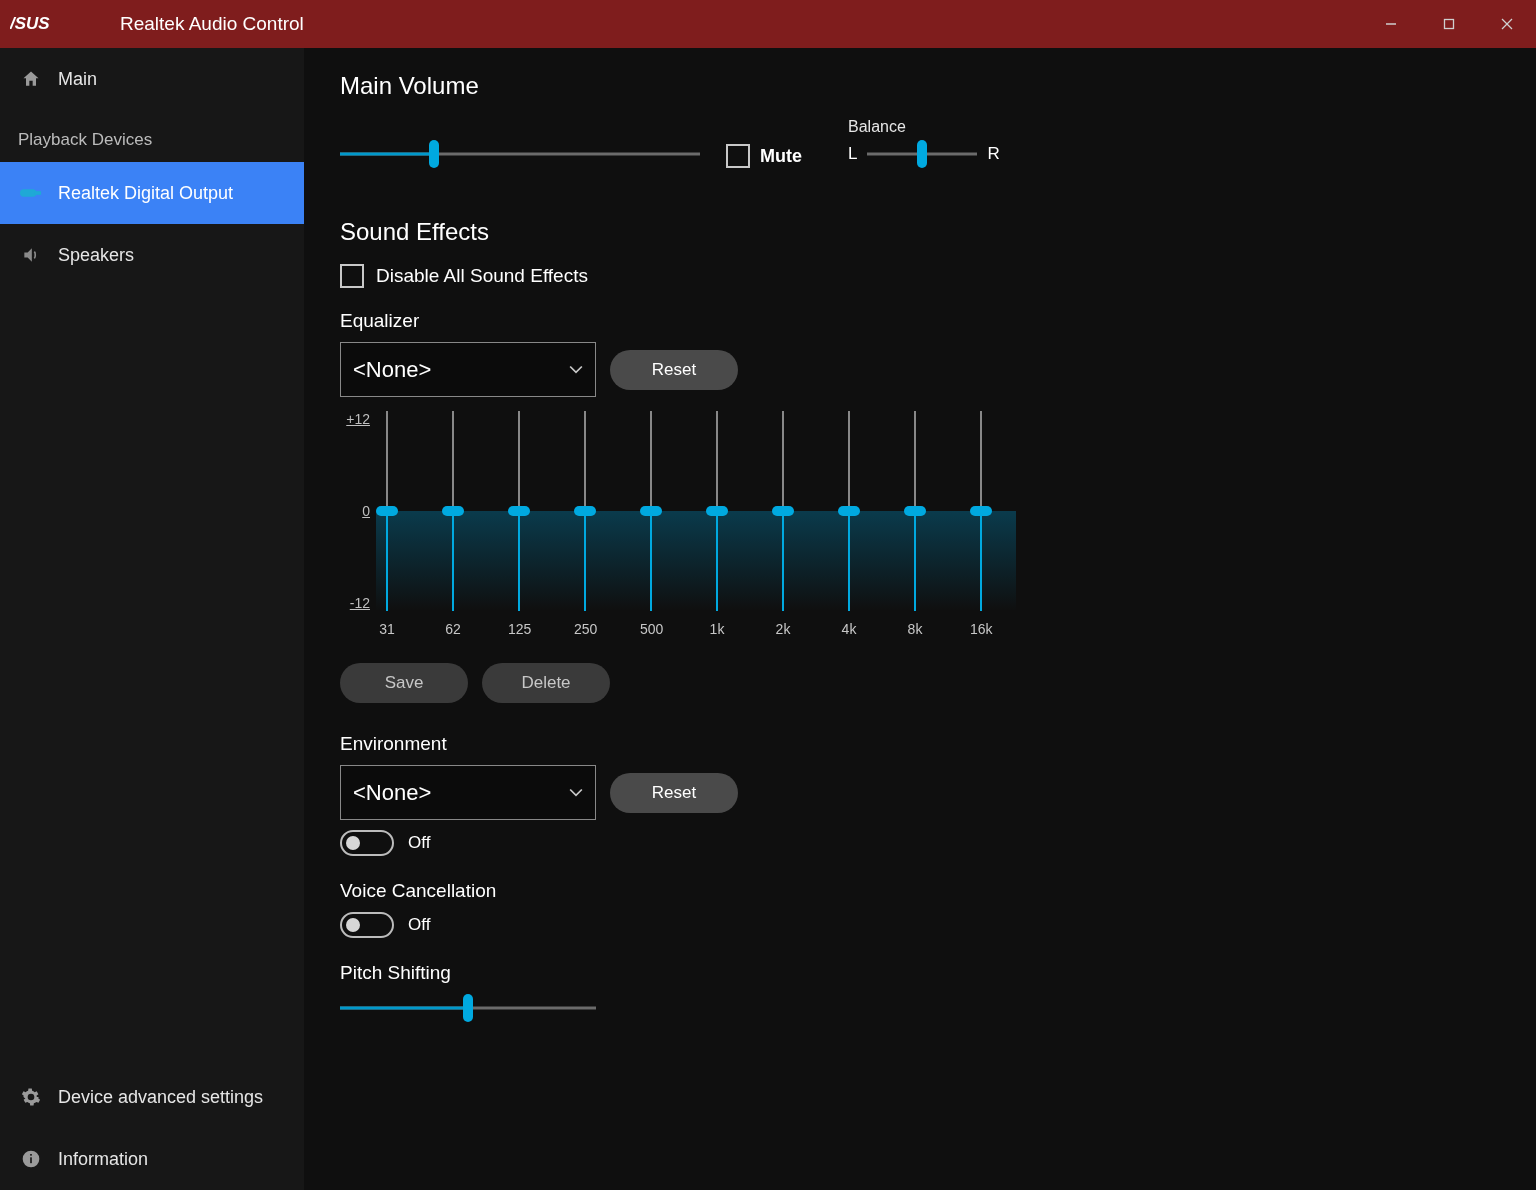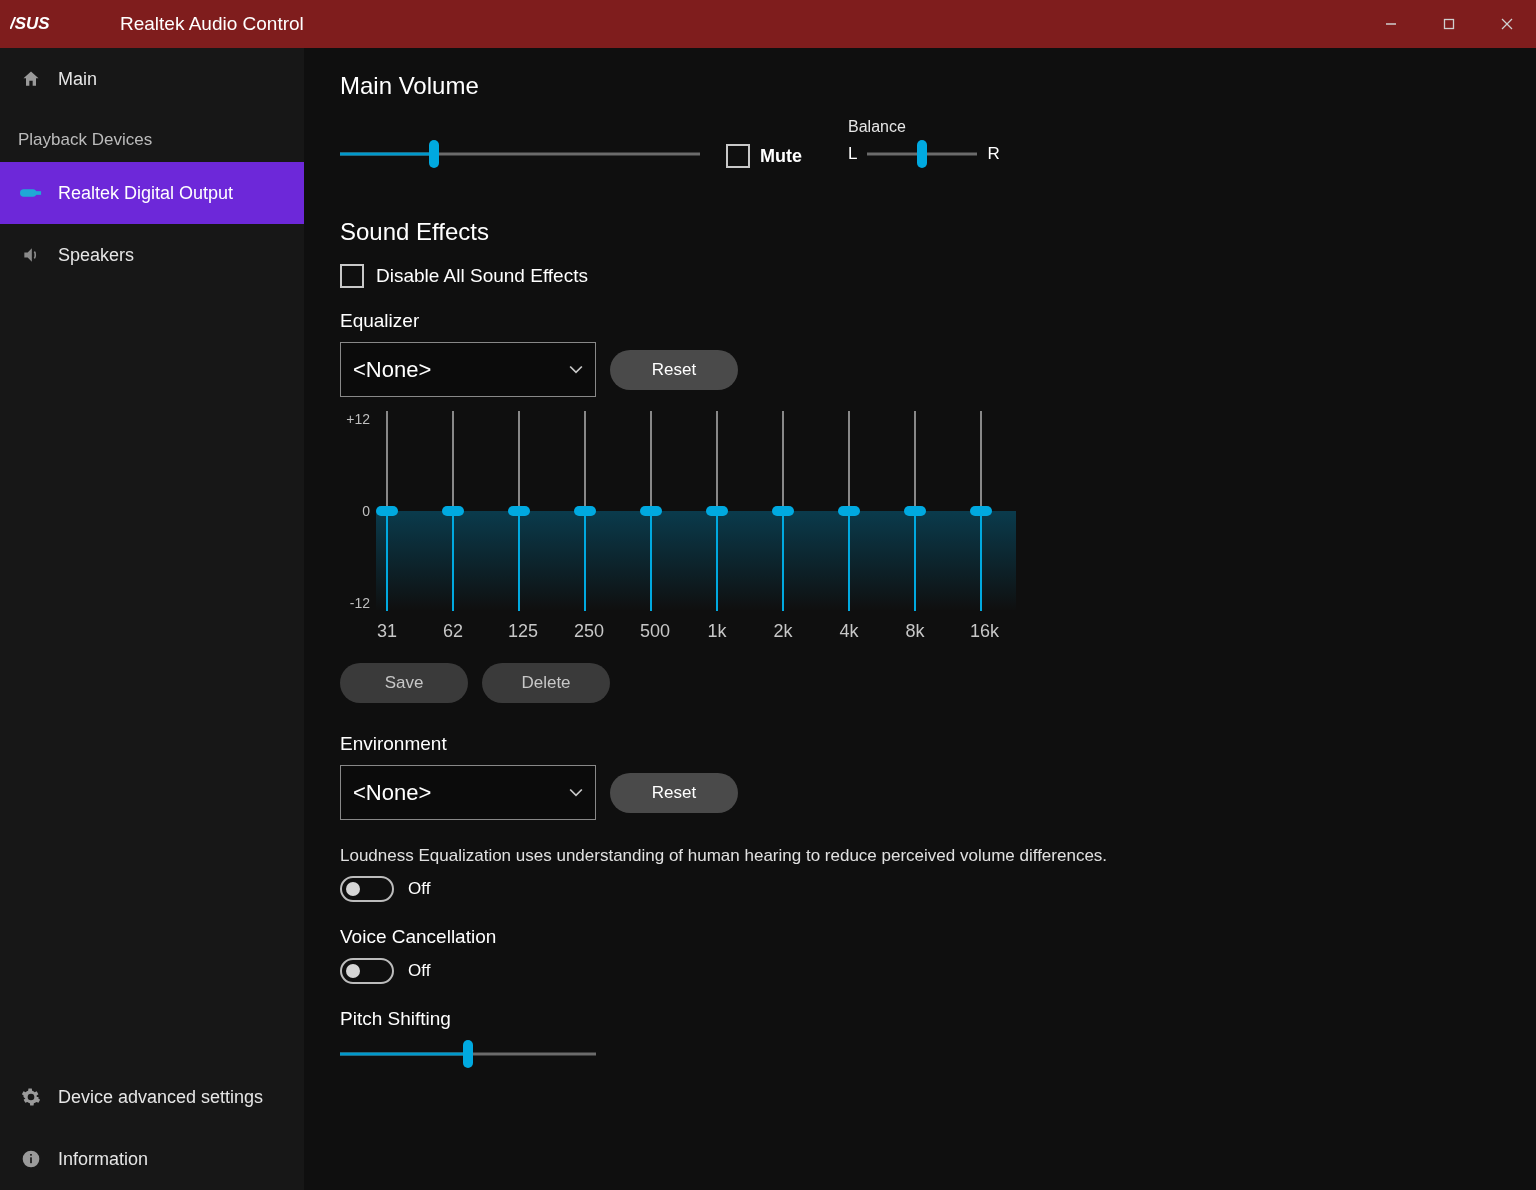--- a/index.html
+++ b/index.html
@@ -6,21 +6,21 @@
 body { background:#0f0f0f; color:#fff; width:1536px; height:1190px; overflow:hidden; }
 .titlebar { height:48px; background:#7f1d1d; display:flex; align-items:center; padding-left:10px; }
 .logo { width:90px; height:26px; display:flex; align-items:center; }
 .logo-svg { fill:#fff; }
 .app-title { font-size:19px; font-weight:400; margin-left:20px; color:#fff; }
 .win-controls { margin-left:auto; display:flex; }
 .win-btn { width:58px; height:38px; display:flex; align-items:center; justify-content:center; color:#d0d0d0; font-size:12px; cursor:pointer; }
 .body-row { display:flex; height:calc(100% - 48px); }
 .sidebar { width:304px; background:#171717; display:flex; flex-direction:column; }
 .side-item { display:flex; align-items:center; gap:16px; padding:0 20px; height:62px; color:#e6e6e6; font-size:18px; cursor:pointer; }
-.side-item.active { background:#6d28d9; color:#fff; }
+.side-item.active { background:#3b82f6; color:#fff; }
 .side-header { color:#bcbcbc; font-size:17px; padding:20px 18px 12px 18px; }
 .side-icon { width:22px; height:22px; display:flex; align-items:center; justify-content:center; flex:0 0 22px; }
 .side-bottom { margin-top:auto; }
 .content { flex:1; padding:14px 0 0 36px; overflow:auto; }
 .section-title { font-size:24px; font-weight:400; margin:10px 0 18px 0; }
 .sub-label { font-size:19px; font-weight:400; margin:22px 0 10px 0; }
 .row { display:flex; align-items:center; gap:14px; }
 .volume-row { display:flex; align-items:flex-end; gap:26px; }
 .hslider { position:relative; height:28px; display:flex; align-items:center; }
 .hslider .track-bg { position:absolute; height:3px; background:#6b6b6b; width:100%; top:50%; transform:translateY(-50%); }
@@ -28,28 +28,28 @@
 .hslider .thumb { position:absolute; width:10px; height:28px; background:#00a9e0; border-radius:5px; top:0; transform:translateX(-50%); }
 .checkbox { width:24px; height:24px; border:2px solid #c8c8c8; cursor:pointer; flex:0 0 24px; }
 .balance-block { display:flex; flex-direction:column; align-items:flex-start; }
 .balance-label { font-size:16px; color:#e6e6e6; margin-bottom:4px; }
 .balance-row { display:flex; align-items:center; gap:10px; font-size:17px; }
 .dropdown { width:256px; height:55px; border:1px solid #888; background:#0b0b0b; display:flex; align-items:center; justify-content:space-between; padding:0 12px; font-size:22px; cursor:pointer; }
 .btn { height:40px; padding:0 28px; background:#4a4a4a; color:#fff; font-size:17px; border:none; cursor:pointer; display:inline-flex; align-items:center; justify-content:center; }
 .btn.dim { background:#3a3a3a; color:#c7c7c7; }
 .btn.small { width:128px; padding:0;border-radius:20px; }
 .eq-wrap { position:relative; margin-top:14px; height:240px; padding-left:36px; width:690px; }
-.eq-scale { position:absolute; left:0; top:0; height:200px; display:flex; flex-direction:column; justify-content:space-between; font-size:14px; color:#bfbfbf; text-align:right; width:30px; }
+.eq-scale { position:absolute; left:0; top:0; height:200px; display:flex; flex-direction:column; justify-content:space-between; font-size:14px; color:#bfbfbf; text-align:right; width:30px;text-decoration:underline; }
 .eq-bands { display:flex; gap:44px; height:200px; position:relative; }
 .eq-band { position:relative; width:22px; display:flex; flex-direction:column; align-items:center; }
 .eq-line { position:absolute; top:0; bottom:0; width:2px; background:#888; left:50%; transform:translateX(-50%); }
 .eq-line-bottom { position:absolute; top:50%; bottom:0; width:2px; background:#00a9e0; left:50%; transform:translateX(-50%); }
 .eq-thumb { position:absolute; width:22px; height:10px; background:#00a9e0; border-radius:5px; left:0; top:50%; transform:translateY(-50%); cursor:pointer; }
 .eq-labels { display:flex; gap:44px; margin-top:10px; padding-left:0; }
-.eq-labels div { width:22px; text-align:center; font-size:18px; color:#c7c7c7; }
+.eq-labels div { width:22px; text-align:center; font-size:14px; color:#c7c7c7; }
 .eq-glow { position:absolute; left:36px; right:0; top:100px; height:100px; background:linear-gradient(to bottom, rgba(0,140,190,0.35), rgba(0,140,190,0)); pointer-events:none; width:640px;}
 .eq-btns { display:flex; gap:14px; margin-top:12px; }
 .toggle { width:54px; height:26px; border:2px solid #bcbcbc; border-radius:14px; position:relative; cursor:pointer; flex:0 0 54px; }
 .toggle-knob { position:absolute; width:14px; height:14px; background:#d6d6d6; border-radius:50%; top:4px; left:4px; }
 .desc { font-size:17px; color:#e0e0e0; margin-top:26px; }
 .chev { width:14px; height:14px; }
 </style>
 </head>
 <body>
 
@@ -254,21 +254,20 @@
     <div class="row">
       <div class="dropdown">
         <span>&lt;None&gt;</span>
         <svg class="chev" viewBox="0 0 12 12">
             <path d="M1 3l5 5 5-5" stroke="#c8c8c8" stroke-width="1.5" fill="none"></path>
           </svg>
       </div>
       <button class="btn small">Reset</button>
     </div>
 
-    <div class="desc">Loudness Equalization uses understanding of human hearing to reduce perceived volume differences.</div>
     <div class="row" style="gap:14px; margin-top:10px;">
       <div class="toggle">
           <div class="toggle-knob"></div>
         </div>
       <span style="font-size:17px;">Off</span>
     </div>
 
     <div class="sub-label" style="margin-top:24px;">Voice Cancellation</div>
     <div class="row" style="gap:14px;">
       <div class="toggle">

